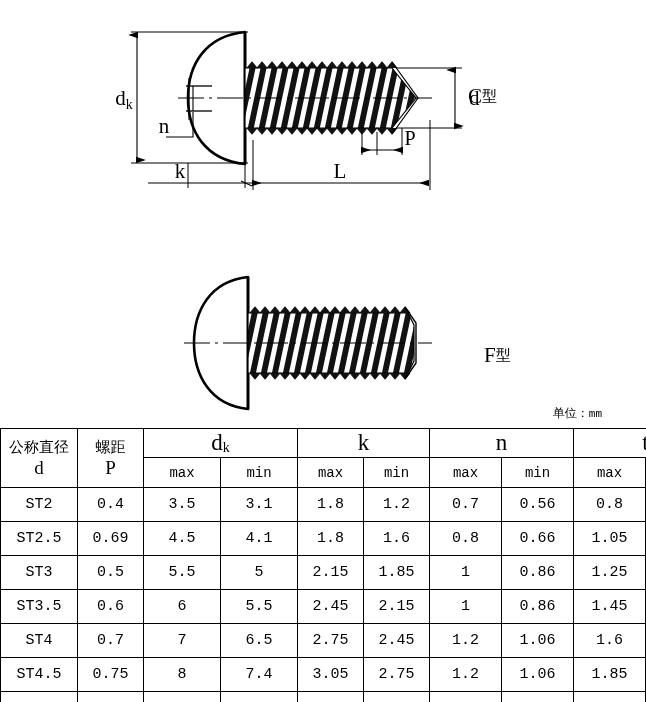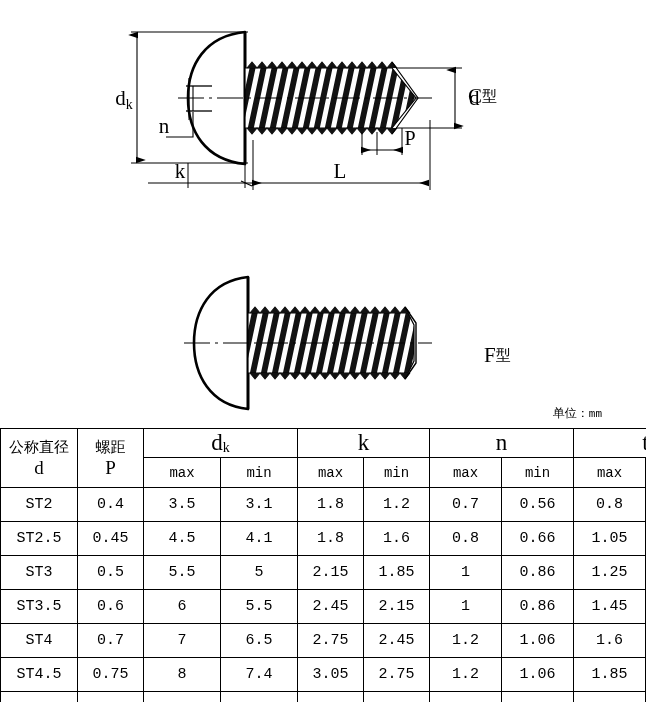--- a/index.html
+++ b/index.html
@@ -290,21 +290,21 @@
           <td>3.1</td>
           <td>1.8</td>
           <td>1.2</td>
           <td>0.7</td>
           <td>0.56</td>
           <td>0.8</td>
           <td>0.6</td>
         </tr>
         <tr>
           <td>ST2.5</td>
-          <td>0.45</td>
+          <td>0.69</td>
           <td>4.5</td>
           <td>4.1</td>
           <td>1.8</td>
           <td>1.6</td>
           <td>0.8</td>
           <td>0.66</td>
           <td>1.05</td>
           <td>0.75</td>
         </tr>
         <tr>

